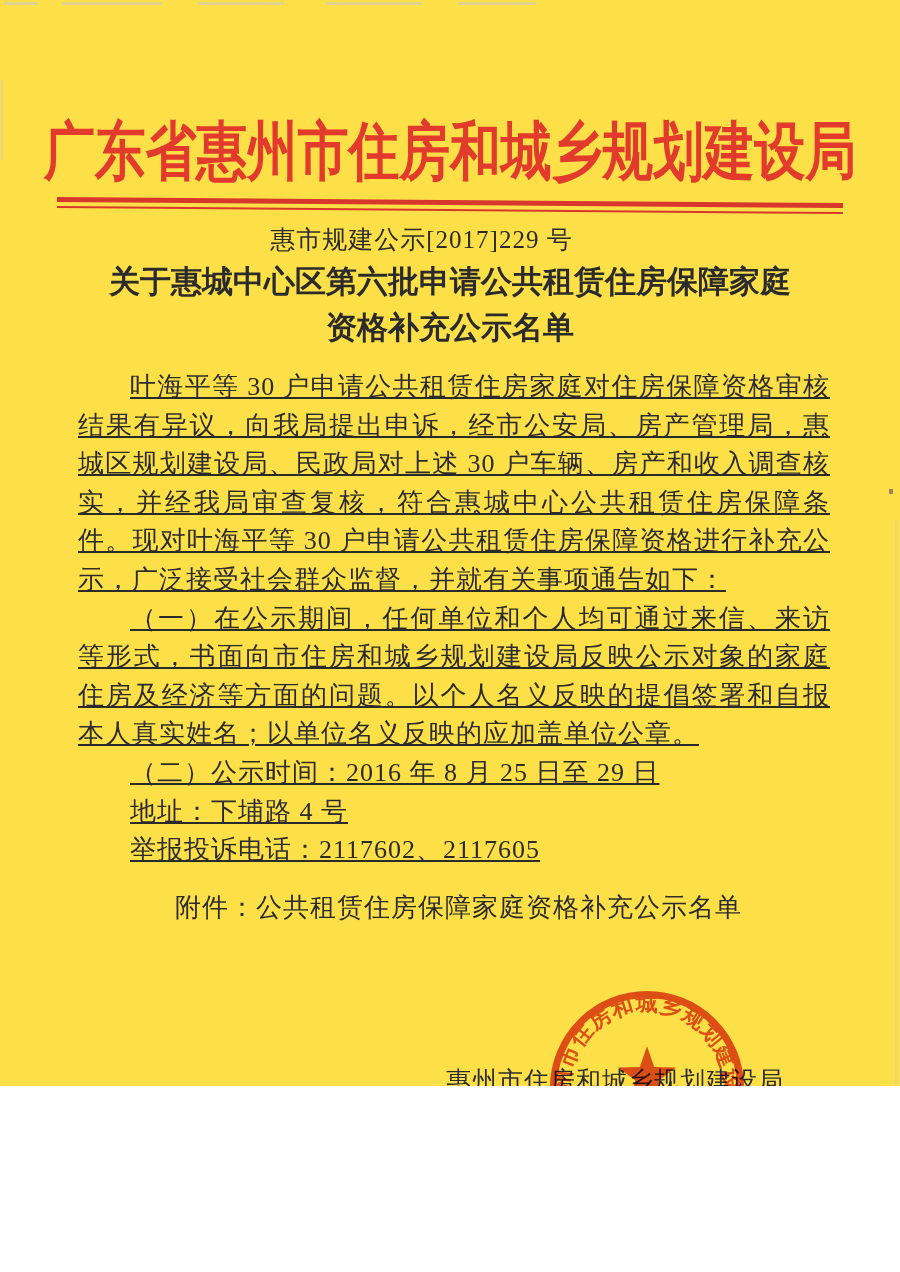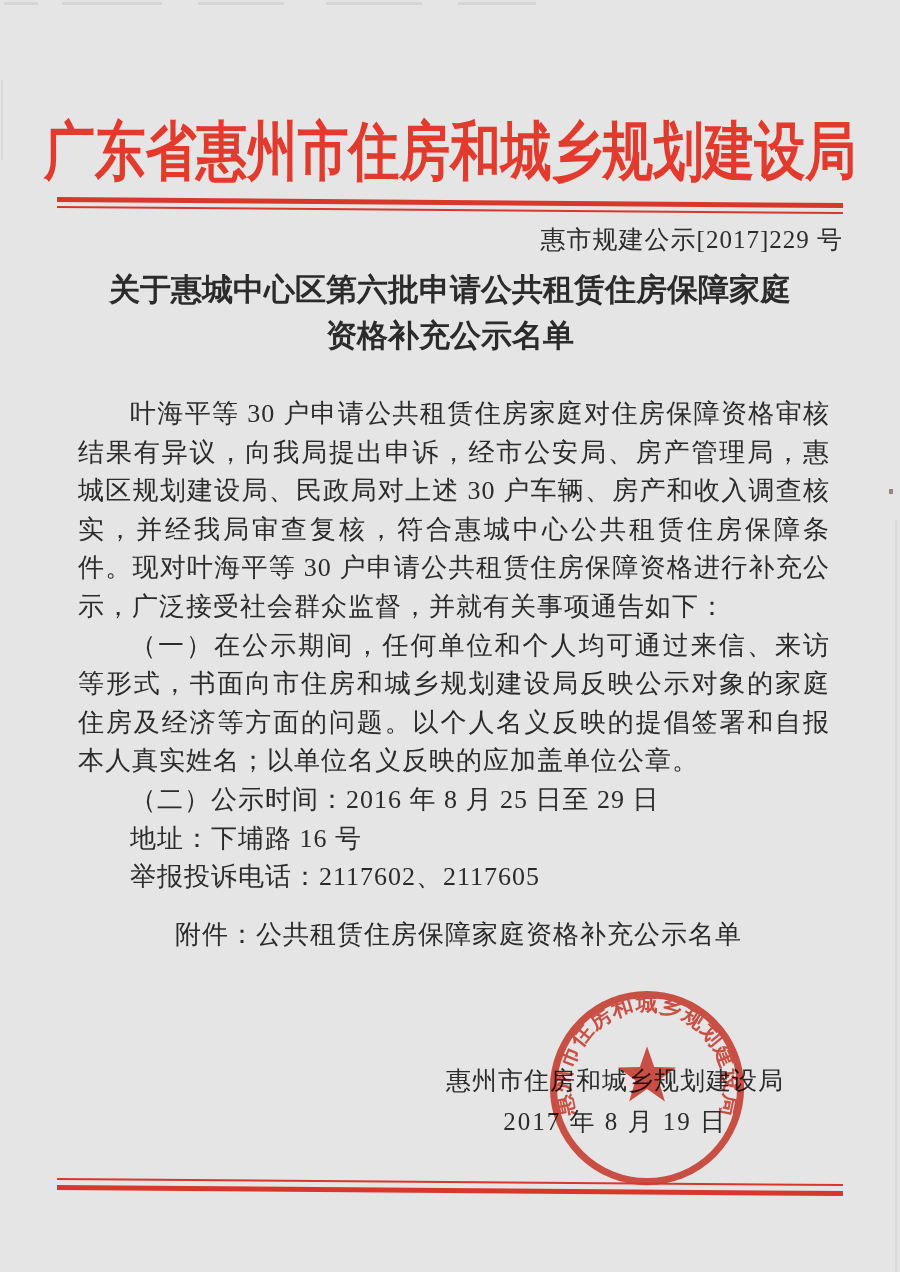--- a/index.html
+++ b/index.html
@@ -6,22 +6,22 @@
     --letterhead-red: #e23a2c;
     --rule-red: #d8372b;
     --seal-red: #dd4a3c;
     --ink: #2b2b2b;
   }
   * { margin: 0; padding: 0; box-sizing: border-box; }
   html, body { background: #ffffff; }
   .page {
     position: relative;
     width: 900px;
-    height: 1272px;
-    background: #e5e5e5;
+    height: 1086px;
+    background: #fde047;
     overflow: hidden;
     font-family: "Liberation Serif", "DejaVu Serif", serif;
     color: var(--ink);
   }
 
   
   .artifact { position: absolute; background: #c9c9cc; opacity: .55; }
   .artifact.dash { height: 3px; top: 2px; }
   .artifact.v-left { left: 1px; top: 80px; width: 2px; height: 80px; opacity: .45; }
   .artifact.v-right { left: 895px; top: 520px; width: 2px; height: 752px; opacity: .45; }
@@ -47,42 +47,43 @@
     margin: 4px 57px 0 57px;
     transform: rotate(0.45deg);
   }
   .rule-top .thick { height: 5px; background: var(--rule-red); }
   .rule-top .gap { height: 4px; }
   .rule-top .thin { height: 2px; background: var(--rule-red); }
 
   .doc-number {
     margin-top: 14px;
     padding-right: 57px;
-    text-align: right;
+    text-align: center;
     font-size: 25px;
     line-height: 30px;
     letter-spacing: 1px;
   }
 
   .doc-title {
-    margin-top: 12px;
+    margin-top: 4px;
     text-align: center;
     font-size: 31px;
     font-weight: bold;
     line-height: 46px;
     letter-spacing: 0px;
   }
 
   .body-text {
-    margin-top: 36px;
+    margin-top: 17px;
     padding: 0 70px 0 78px;
     font-size: 26px;
     line-height: 38.6px;
     letter-spacing: 1px;
     text-align: justify;
+    text-decoration: underline;
   }
   .body-text p { text-indent: 2em; }
 
   .attachment {
     margin-top: 19px;
     padding-left: 175px;
     font-size: 26px;
     line-height: 38px;
     letter-spacing: 1px;
   }
@@ -148,21 +149,21 @@
 
   <h2 class="doc-title">
     <span>关于惠城中心区第六批申请公共租赁住房保障家庭</span><br>
     <span>资格补充公示名单</span>
   </h2>
 
   <main class="body-text">
     <p>叶海平等 30 户申请公共租赁住房家庭对住房保障资格审核结果有异议，向我局提出申诉，经市公安局、房产管理局，惠城区规划建设局、民政局对上述 30 户车辆、房产和收入调查核实，并经我局审查复核，符合惠城中心公共租赁住房保障条件。现对叶海平等 30 户申请公共租赁住房保障资格进行补充公示，广泛接受社会群众监督，并就有关事项通告如下：</p>
     <p>（一）在公示期间，任何单位和个人均可通过来信、来访等形式，书面向市住房和城乡规划建设局反映公示对象的家庭住房及经济等方面的问题。以个人名义反映的提倡签署和自报本人真实姓名；以单位名义反映的应加盖单位公章。</p>
     <p>（二）公示时间：2016 年 8 月 25 日至 29 日</p>
-    <p>地址：下埔路 16 号</p>
+    <p>地址：下埔路 4 号</p>
     <p>举报投诉电话：2117602、2117605</p>
   </main>
 
   <div class="attachment">附件：公共租赁住房保障家庭资格补充公示名单</div>
 
   <div class="signature-block">
     <div class="issuer">惠州市住房和城乡规划建设局</div>
     <div class="date">2017 年 8 月 19 日</div>
   </div>
 

